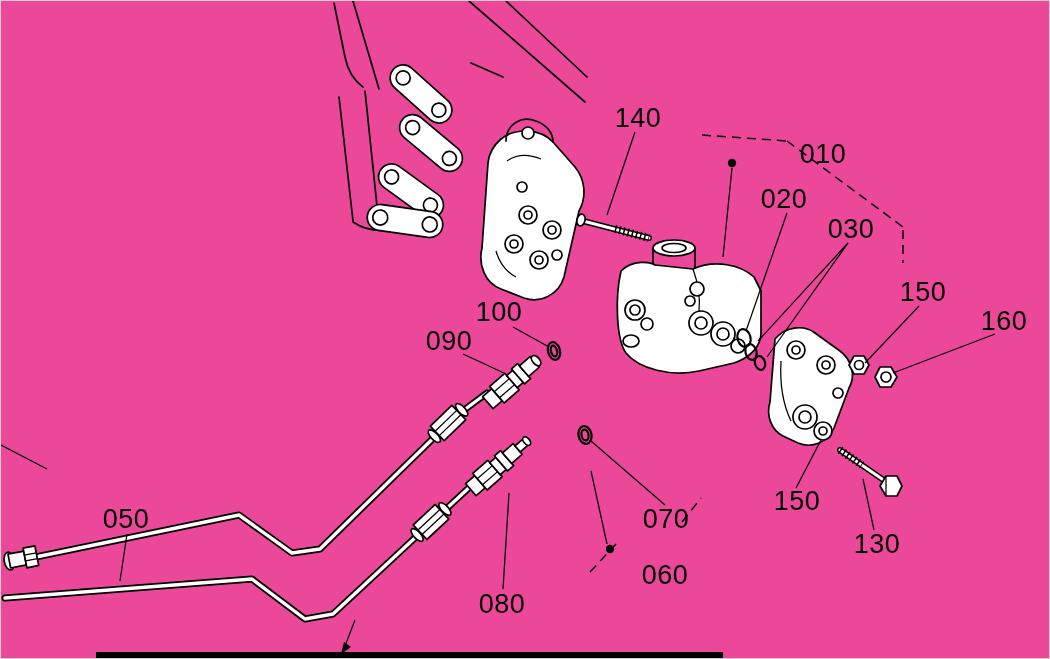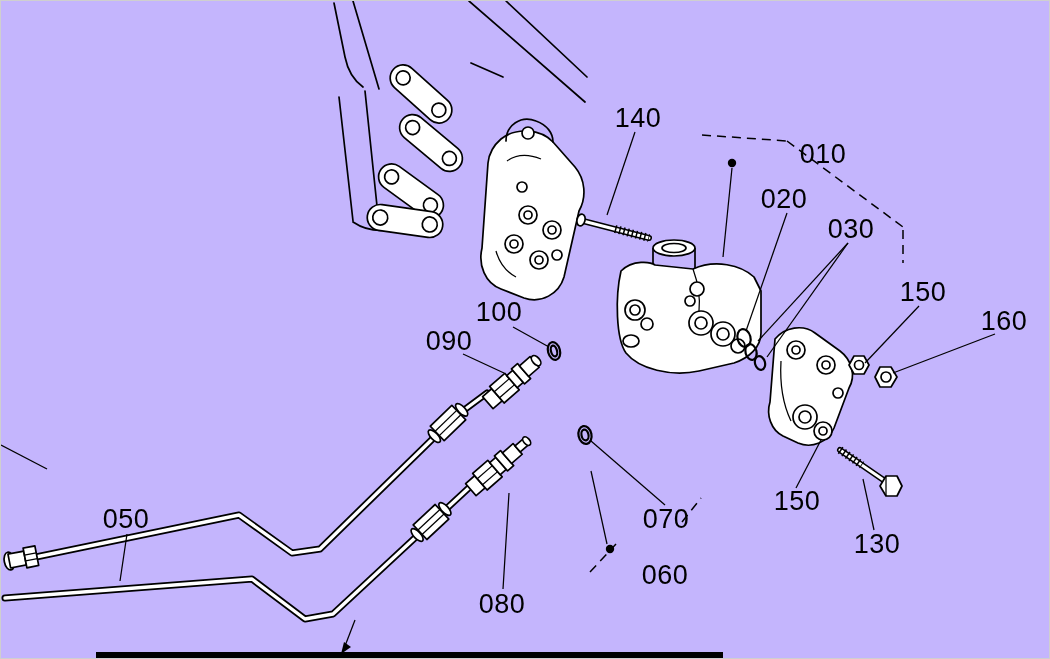--- a/index.html
+++ b/index.html
@@ -1,17 +1,17 @@
 <!DOCTYPE html>
 <html><head>
 <meta charset="utf-8">
 <style>
   html,body{margin:0;padding:0;background:#fff;}
   .frame{
-    position:relative;width:1050px;height:659px;background:#c4b5fd;
+    position:relative;width:1050px;height:659px;background:#ec4899;
     border:1px solid #cfcfcf;box-sizing:border-box;overflow:hidden;
     font-family:"Liberation Sans",sans-serif;
   }
   svg{display:block;}
   .s   {stroke:#000;stroke-width:1.7;fill:none;stroke-linecap:round;stroke-linejoin:round;}
   .sw  {stroke:#000;stroke-width:1.7;fill:#fff;stroke-linejoin:round;}
   .thin{stroke:#000;stroke-width:1.25;fill:none;}
   .dash{stroke:#000;stroke-width:1.5;fill:none;stroke-dasharray:9 6;}
   .dot {fill:#000;stroke:none;}
   .pipeO{stroke:#000;stroke-width:7;fill:none;stroke-linejoin:round;stroke-linecap:round;}

